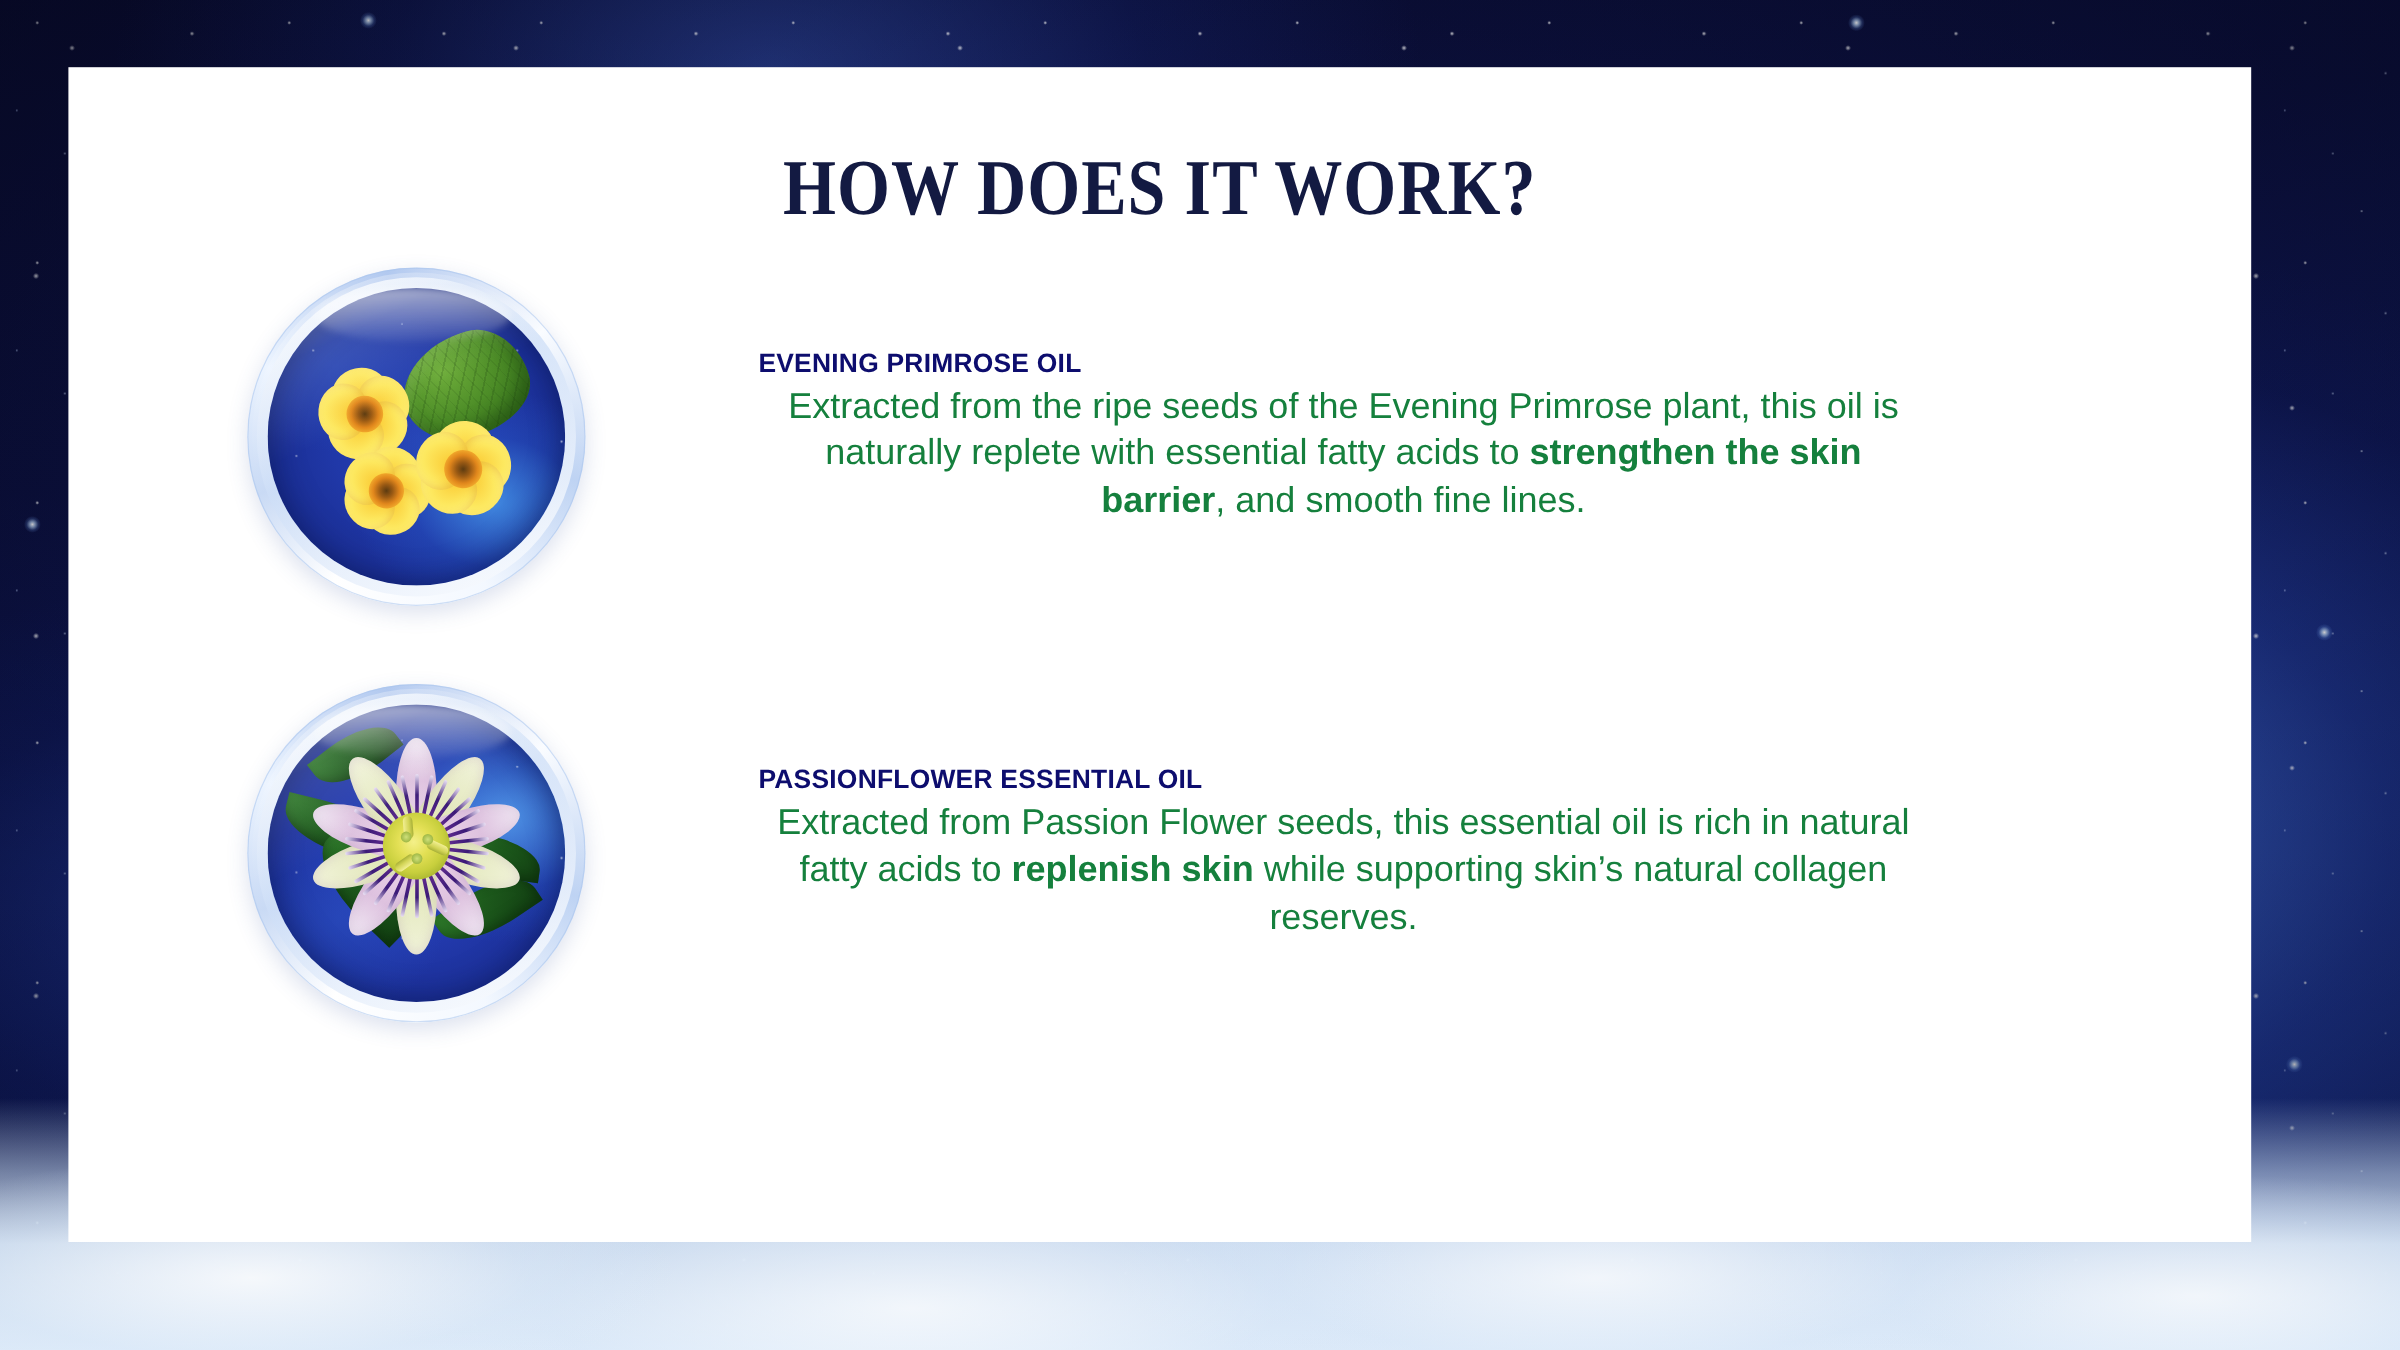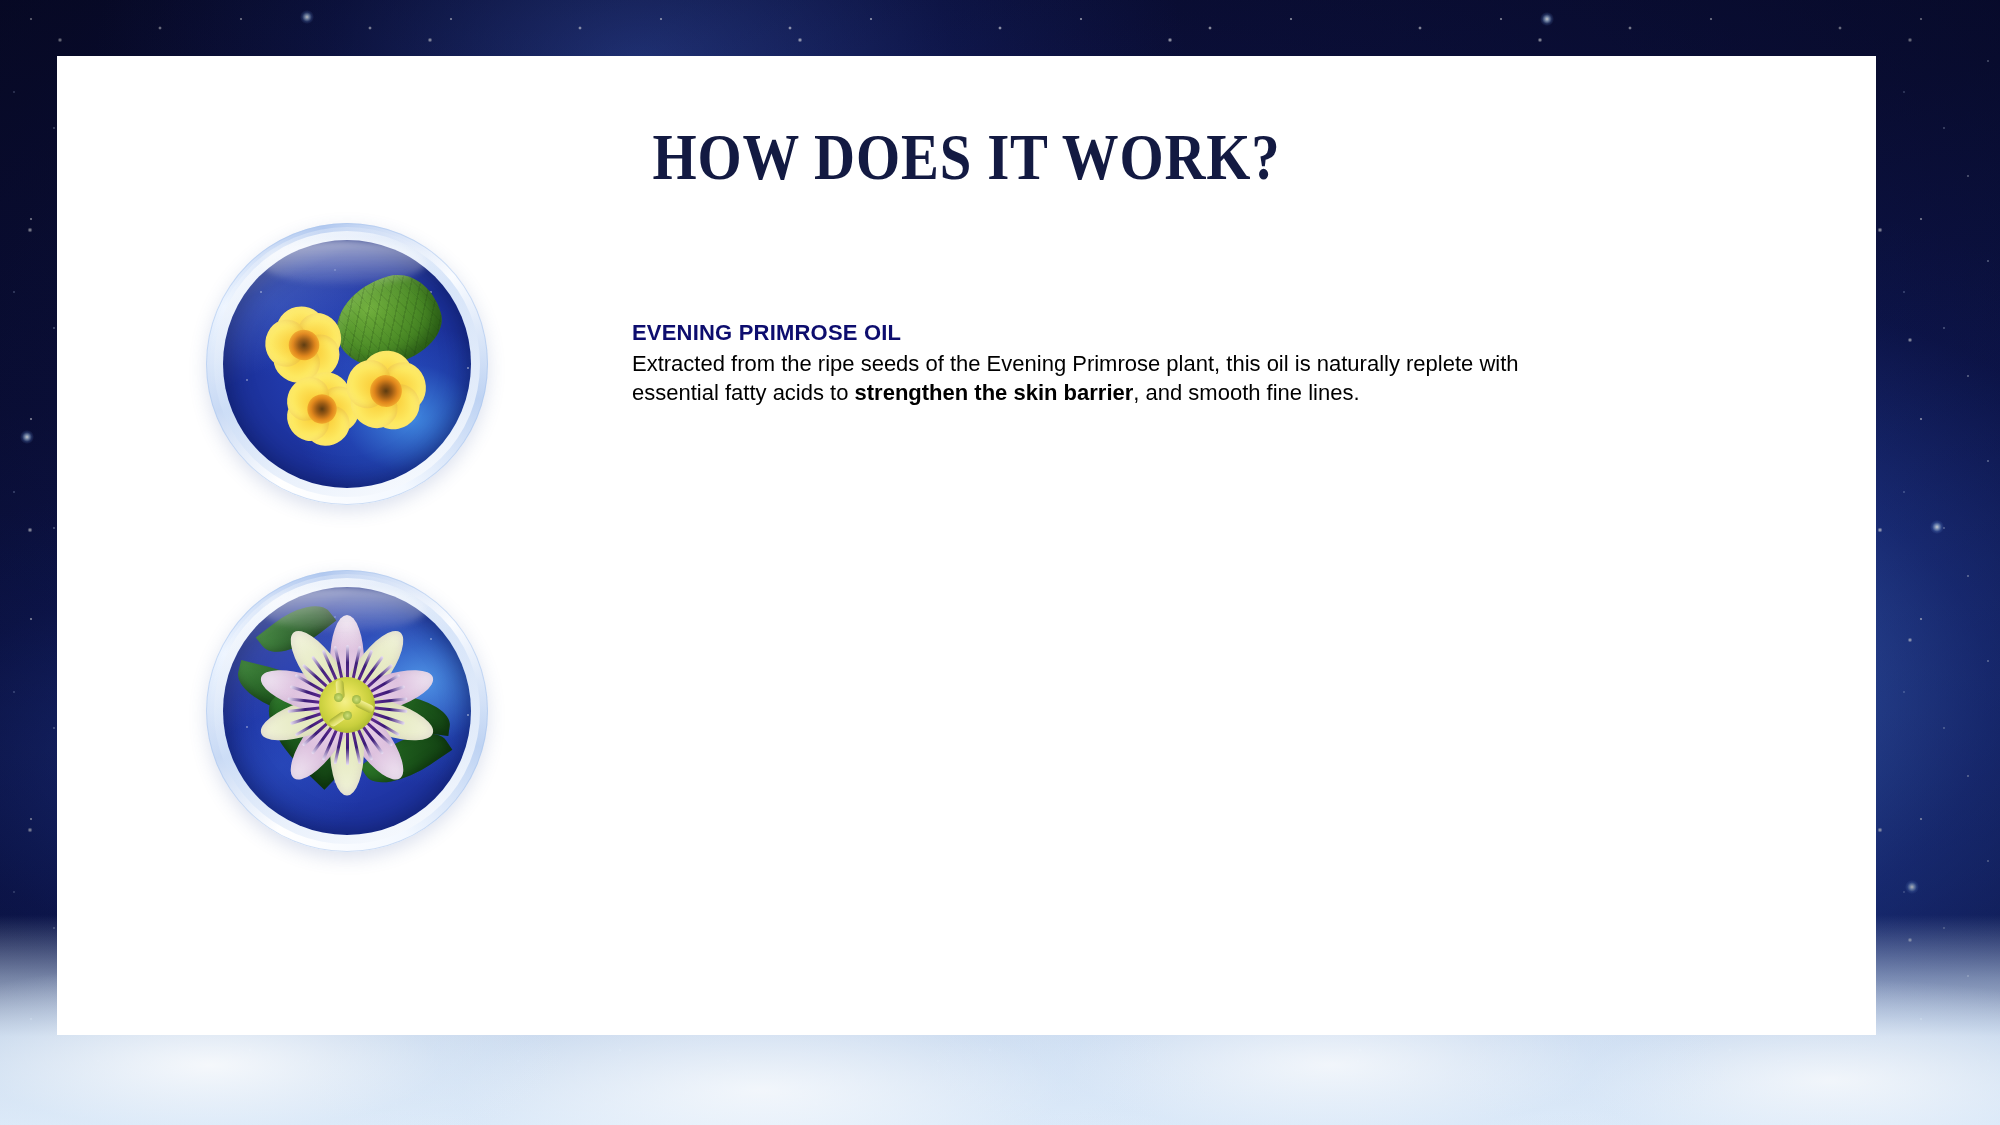--- a/index.html
+++ b/index.html
@@ -146,25 +146,26 @@
   .ing-title {
     font-size: 22px;
     font-weight: 700;
     color: #0d0d6e;
     letter-spacing: 0.2px;
     line-height: 1.22;
     margin-bottom: 2px;
   }
 
   .ing-body {
-    font-size: 22px;
+    font-size: 30px;
     font-weight: 400;
-    color: #000000;
+    color: #15803d;
     line-height: 1.33;
     max-width: 975px;
+    text-align: center;
   }
   .ing-body b { font-weight: 700; }
 
   
   .dish {
     position: relative;
     width: 282px;
     height: 282px;
     border-radius: 50%;
   }
@@ -494,15 +495,19 @@
               <div class="passion-style" style="transform:translate(9px,-6px);"></div>
               <div class="passion-style" style="transform:translate(0px,10px);"></div>
             </div>
           </div>
         </div>
         <div class="dish-gloss"></div>
         <div class="dish-gloss-2"></div>
       </div>
     </div>
 
+    <div class="text-col">
+      <div class="ing-title">PASSIONFLOWER ESSENTIAL OIL</div>
+      <div class="ing-body"><span>Extracted from Passion Flower seeds, this essential oil is rich in natural fatty acids to </span><b>replenish skin</b><span> while supporting skin’s natural collagen reserves.</span></div>
+    </div>
   </div>
 
 </div>
 
 </body></html>

